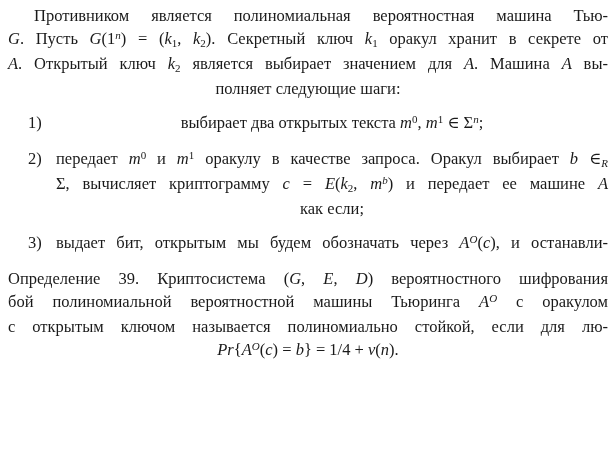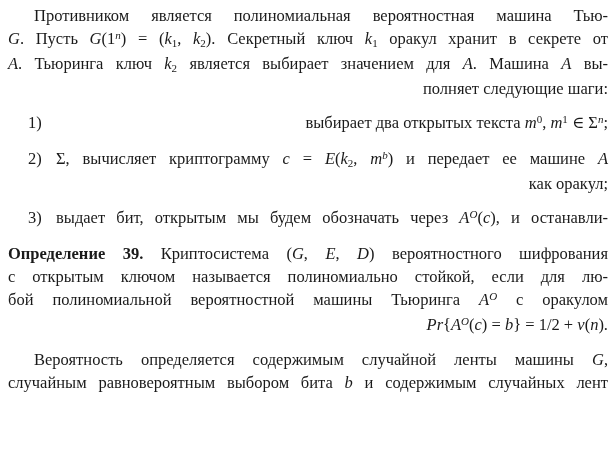--- a/index.html
+++ b/index.html
@@ -10,64 +10,61 @@
     background: #ffffff;
     color: #1a1a1a;
     font-family: "Liberation Serif", "DejaVu Serif", serif;
     font-size: 16.5px;
     line-height: 23px;
     overflow: hidden;
   }
   .block { margin-top: 11px; }
   .block:first-child { margin-top: 0; }
   .block.final-block { margin-top: 10px; }
-  .line { text-align: right; }
+  .line { text-align: center; }
   .line.just { text-align: justify; text-align-last: justify; }
   .line.ind { text-indent: 26px; }
   .list-item { position: relative; padding-left: 48px; }
   .list-label { position: absolute; left: 20px; top: 0; }
   .mi { font-style: italic; }
-  .bf { font-weight: bold; }
+  .bf { font-weight: normal; }
   .sup { font-size: 11px; position: relative; top: -5px; }
   .sub { font-size: 11px; position: relative; top: 3px; }
 </style>
 </head>
 <body>
 
 <div class="page">
   <div id="doc" style="background: rgb(255, 255, 255); color: rgb(26, 26, 26);">
       <div class="block para">
         <div class="line just ind"><span>Противником является полиномиальная вероятностная машина Тью-</span></div>
         <div class="line just"><span class="mi">G</span><span>. Пусть </span><span class="mi">G</span><span>(1</span><span class="sup mi">n</span><span>) = (</span><span class="mi">k</span><span class="sub">1</span><span>, </span><span class="mi">k</span><span class="sub">2</span><span>). Секретный ключ </span><span class="mi">k</span><span class="sub">1</span><span> оракул хранит в секрете от</span></div>
-        <div class="line just"><span class="mi">A</span><span>. Тьюринга ключ </span><span class="mi">k</span><span class="sub">2</span><span> является выбирает значением для </span><span class="mi">A</span><span>. Машина </span><span class="mi">A</span><span> вы-</span></div>
+        <div class="line just"><span class="mi">A</span><span>. Открытый ключ </span><span class="mi">k</span><span class="sub">2</span><span> является выбирает значением для </span><span class="mi">A</span><span>. Машина </span><span class="mi">A</span><span> вы-</span></div>
         <div class="line"><span>полняет следующие шаги:</span></div>
       </div>
       <div class="block list-item">
         <span class="list-label">1)</span>
         <div>
           <div class="line"><span>выбирает два открытых текста </span><span class="mi">m</span><span class="sup">0</span><span>, </span><span class="mi">m</span><span class="sup">1</span><span> ∈ Σ</span><span class="sup mi">n</span><span>;</span></div>
         </div>
       </div>
       <div class="block list-item">
         <span class="list-label">2)</span>
         <div>
+          <div class="line just"><span>передает </span><span class="mi">m</span><span class="sup">0</span><span> и </span><span class="mi">m</span><span class="sup">1</span><span> оракулу в качестве запроса. Оракул выбирает </span><span class="mi">b</span><span> ∈</span><span class="sub mi">R</span></div>
           <div class="line just"><span>Σ, вычисляет криптограмму </span><span class="mi">c</span><span> = </span><span class="mi">E</span><span>(</span><span class="mi">k</span><span class="sub">2</span><span>, </span><span class="mi">m</span><span class="sup mi">b</span><span>) и передает ее машине </span><span class="mi">A</span></div>
-          <div class="line"><span>как оракул;</span></div>
+          <div class="line"><span>как если;</span></div>
         </div>
       </div>
       <div class="block list-item">
         <span class="list-label">3)</span>
         <div>
           <div class="line just"><span>выдает бит, открытым мы будем обозначать через </span><span class="mi">A</span><span class="sup mi">O</span><span>(</span><span class="mi">c</span><span>), и останавли-</span></div>
         </div>
       </div>
       <div class="block para">
         <div class="line just"><span class="bf">Определение 39.</span><span> Криптосистема (</span><span class="mi">G</span><span>, </span><span class="mi">E</span><span>, </span><span class="mi">D</span><span>) вероятностного шифрования</span></div>
+        <div class="line just"><span>бой полиномиальной вероятностной машины Тьюринга </span><span class="mi">A</span><span class="sup mi">O</span><span> с оракулом</span></div>
         <div class="line just"><span>с открытым ключом называется полиномиально стойкой, если для лю-</span></div>
-        <div class="line just"><span>бой полиномиальной вероятностной машины Тьюринга </span><span class="mi">A</span><span class="sup mi">O</span><span> с оракулом</span></div>
-        <div class="line"><span class="mi">Pr</span><span>{</span><span class="mi">A</span><span class="sup mi">O</span><span>(</span><span class="mi">c</span><span>) = </span><span class="mi">b</span><span>} = 1/2 + </span><span class="mi">ν</span><span>(</span><span class="mi">n</span><span>).</span></div>
-      </div>
-      <div class="block para final-block">
-        <div class="line just ind"><span>Вероятность определяется содержимым случайной ленты машины </span><span class="mi">G</span><span>,</span></div>
-        <div class="line just"><span>случайным равновероятным выбором бита </span><span class="mi">b</span><span> и содержимым случайных лент</span></div>
+        <div class="line"><span class="mi">Pr</span><span>{</span><span class="mi">A</span><span class="sup mi">O</span><span>(</span><span class="mi">c</span><span>) = </span><span class="mi">b</span><span>} = 1/4 + </span><span class="mi">ν</span><span>(</span><span class="mi">n</span><span>).</span></div>
       </div>
     </div>
 </div>
 
 </body></html>

